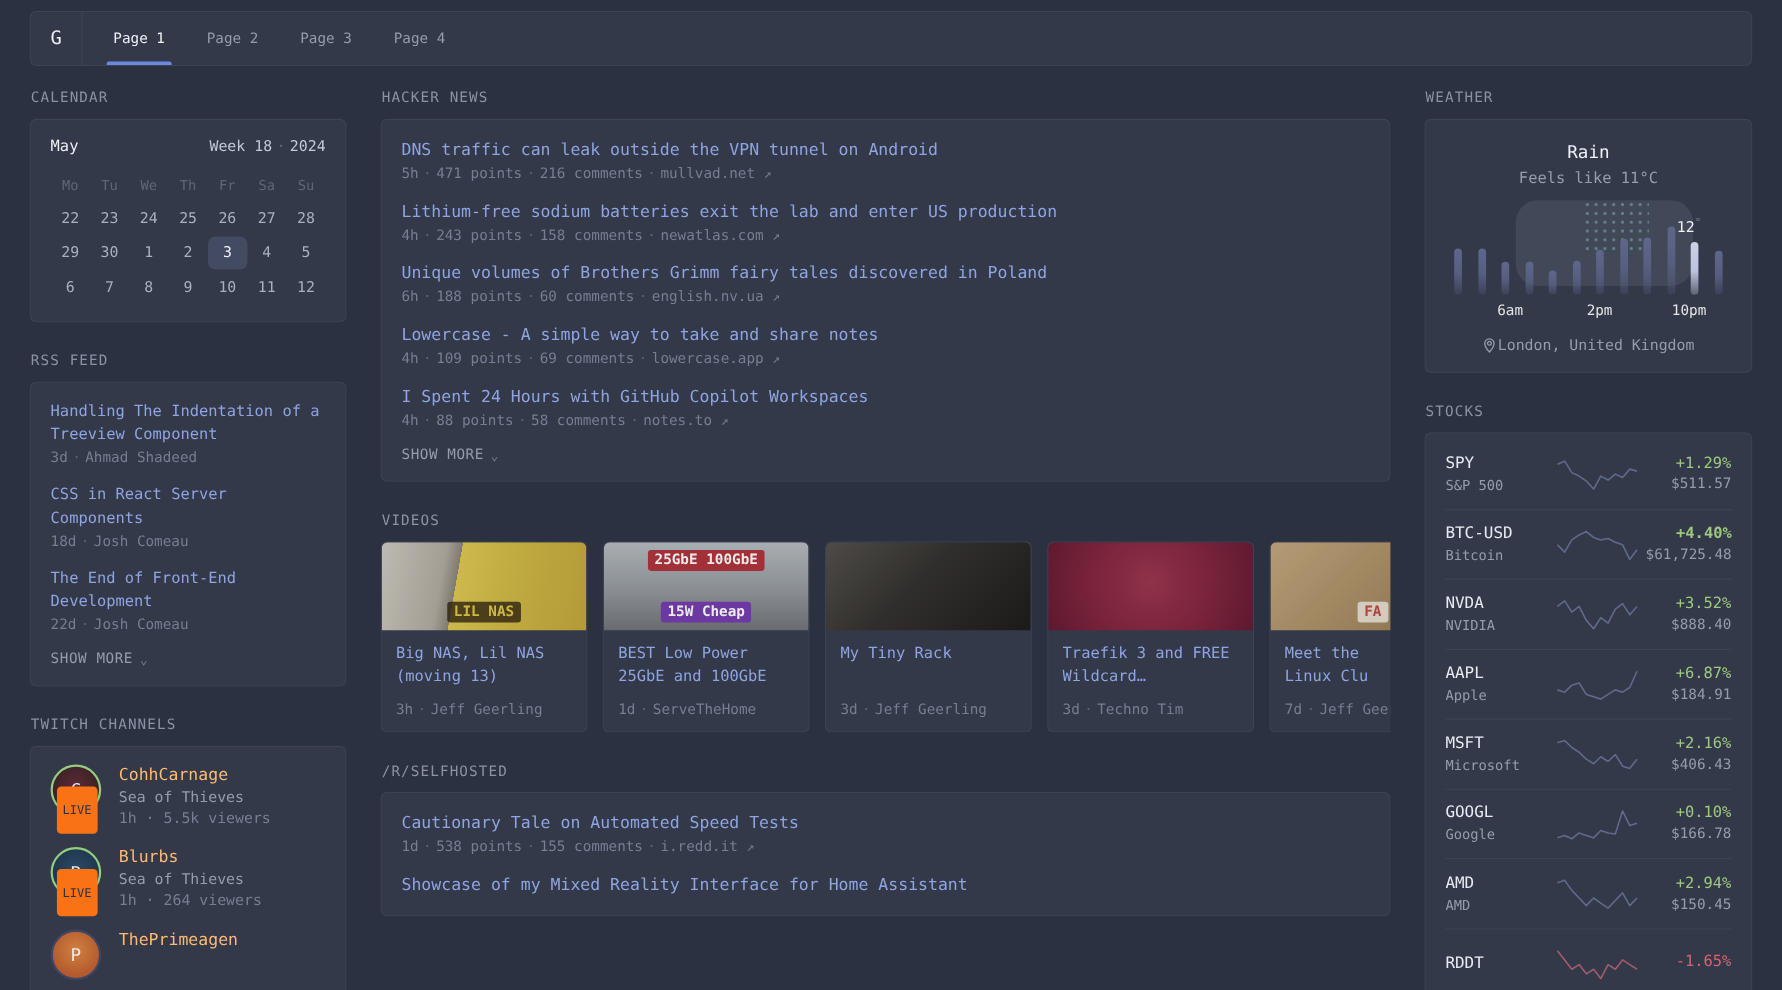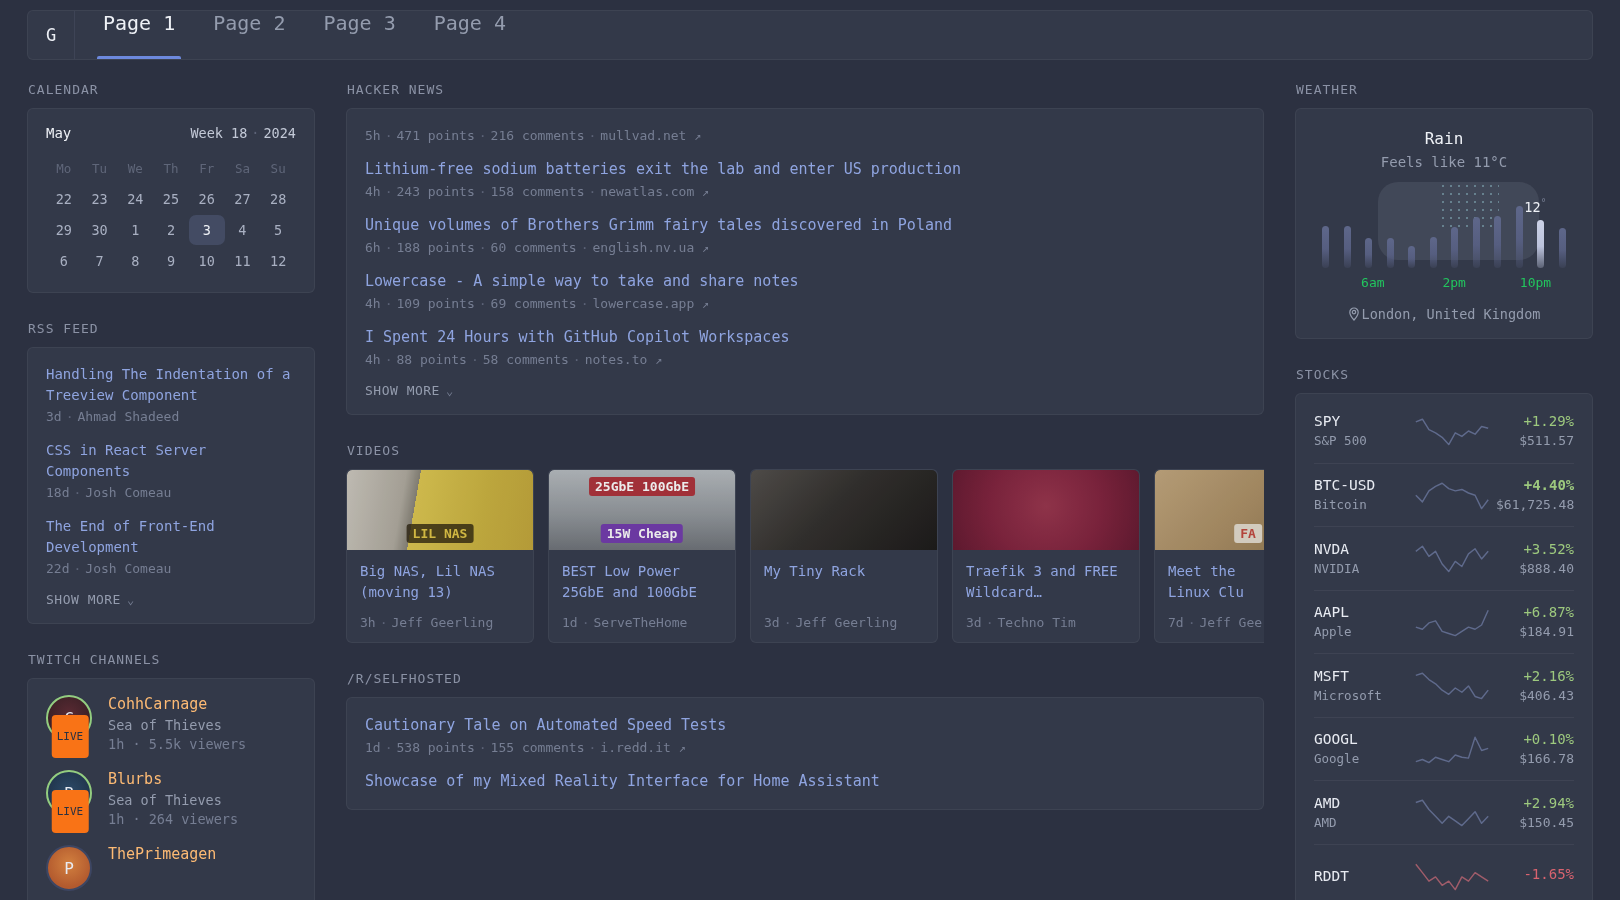--- a/index.html
+++ b/index.html
@@ -10,21 +10,21 @@
   *{box-sizing:border-box;margin:0;padding:0;}
   html,body{width:1620px;height:900px;overflow:hidden;}
   body{background:var(--bg);font-family:"DejaVu Sans Mono",monospace;color:var(--text);}
   .page{width:1620px;height:900px;padding:10px 27px 0;overflow:hidden;}
   
   .topbar{height:50px;background:var(--card);border:1px solid var(--card-edge);border-radius:6px;
           display:flex;align-items:stretch;overflow:hidden;}
   .logo{width:46px;display:flex;align-items:center;justify-content:center;font-size:17px;color:#eceff5;cursor:pointer;}
   .logo-divider{width:1px;background:#3e4456;}
   .tabs{display:flex;align-items:stretch;gap:38px;padding:0 28px;}
-  .tab{display:flex;align-items:flex-start;position:relative;font-size:20px;color:var(--muted);cursor:pointer;text-decoration:none;}
+  .tab{display:flex;align-items:center;position:relative;font-size:13px;color:var(--muted);cursor:pointer;text-decoration:none;}
   .tab.active{color:#eef1f6;}
   .tab.active::after{content:"";position:absolute;left:-6px;right:-6px;bottom:0;height:3px;background:var(--accent);border-radius:2px 2px 0 0;}
   
   .main{display:grid;grid-template-columns:288px 918px 298px;column-gap:31px;padding-top:22px;}
   .col{min-width:0;}
   .widget{margin-bottom:28px;}
   .section-label{font-size:13px;letter-spacing:1px;color:#8b92a5;margin-bottom:11px;padding-left:1px;}
   .card{background:var(--card);border:1px solid var(--card-edge);border-radius:6px;padding:16px 18px;}
   .dot{color:var(--dimmer);padding:0 4px;}
   .show-more{display:flex;align-items:center;gap:6px;font-size:13px;letter-spacing:.5px;color:var(--muted);margin-top:16px;cursor:pointer;}
@@ -76,21 +76,21 @@
   .w-feels{text-align:center;font-size:14px;color:var(--muted);margin-top:6px;}
   .w-chart{position:relative;height:104px;margin:16px 8px 0;text-align:right;}
   .w-overlay{position:absolute;left:23%;width:66%;top:-4px;height:78px;border-radius:20px;background:rgba(172,180,200,.12);overflow:hidden;}
   .w-dots{position:absolute;left:38%;top:0;width:37%;height:62%;
           background-image:radial-gradient(rgba(134,176,186,.55) 1.2px,transparent 1.4px);background-size:8px 8px;}
   .w-bars{position:absolute;left:0;right:0;top:0;bottom:22px;display:flex;justify-content:space-between;align-items:flex-end;}
   .wbar{width:7px;border-radius:4px;background:linear-gradient(to bottom,#5e678a 0%,#565e80 55%,rgba(86,94,128,.2) 100%);}
   .wbar.hot{background:linear-gradient(to bottom,#ccd2e6 0%,#bcc3dc 55%,rgba(188,195,220,.3) 100%);}
   .w-temp{position:absolute;transform:translateX(-50%);font-size:13.5px;color:#eef1f6;}
   .w-temp sup{color:var(--dim);font-size:10px;}
-  .wtime{position:absolute;bottom:0;transform:translateX(-50%);font-size:13px;color:#22c55e;}
+  .wtime{position:absolute;bottom:0;transform:translateX(-50%);font-size:13px;color:#e5e5e5;}
   .w-loc{display:flex;align-items:center;justify-content:center;gap:2px;margin-top:16px;font-size:13.5px;color:var(--muted);}
   
   .stocks-card{padding:5px 18px;}
   .s-row{display:flex;align-items:center;height:63.5px;}
   .s-row + .s-row{border-top:1px solid rgba(255,255,255,.055);}
   .s-left{width:94px;flex:0 0 94px;}
   .s-sym{display:block;font-size:14.5px;color:#e8ebf2;cursor:pointer;}
   .s-name{display:block;font-size:12.5px;color:var(--muted);margin-top:4px;}
   .s-name:empty{display:none;}
   .spark{flex:0 0 76px;margin:0 6px;}
@@ -251,20 +251,21 @@
 
     </section>
 
     <section class="col">
 
       <div class="widget">
         <div class="section-label">HACKER NEWS</div>
         <div class="card">
           <div>
   <div class="story">
+    <div class="story-title">DNS traffic can leak outside the VPN tunnel on Android</div>
     <div class="story-meta">
       <span>5h</span><span class="dot">·</span><span>471 points</span><span class="dot">·</span><span>216 comments</span><span class="dot">·</span><span class="domain"><span>mullvad.net</span> <span class="arrow">↗</span></span>
     </div>
   </div>
 
   <div class="story">
     <div class="story-title">Lithium-free sodium batteries exit the lab and enter US production</div>
     <div class="story-meta">
       <span>4h</span><span class="dot">·</span><span>243 points</span><span class="dot">·</span><span>158 comments</span><span class="dot">·</span><span class="domain"><span>newatlas.com</span> <span class="arrow">↗</span></span>
     </div>

